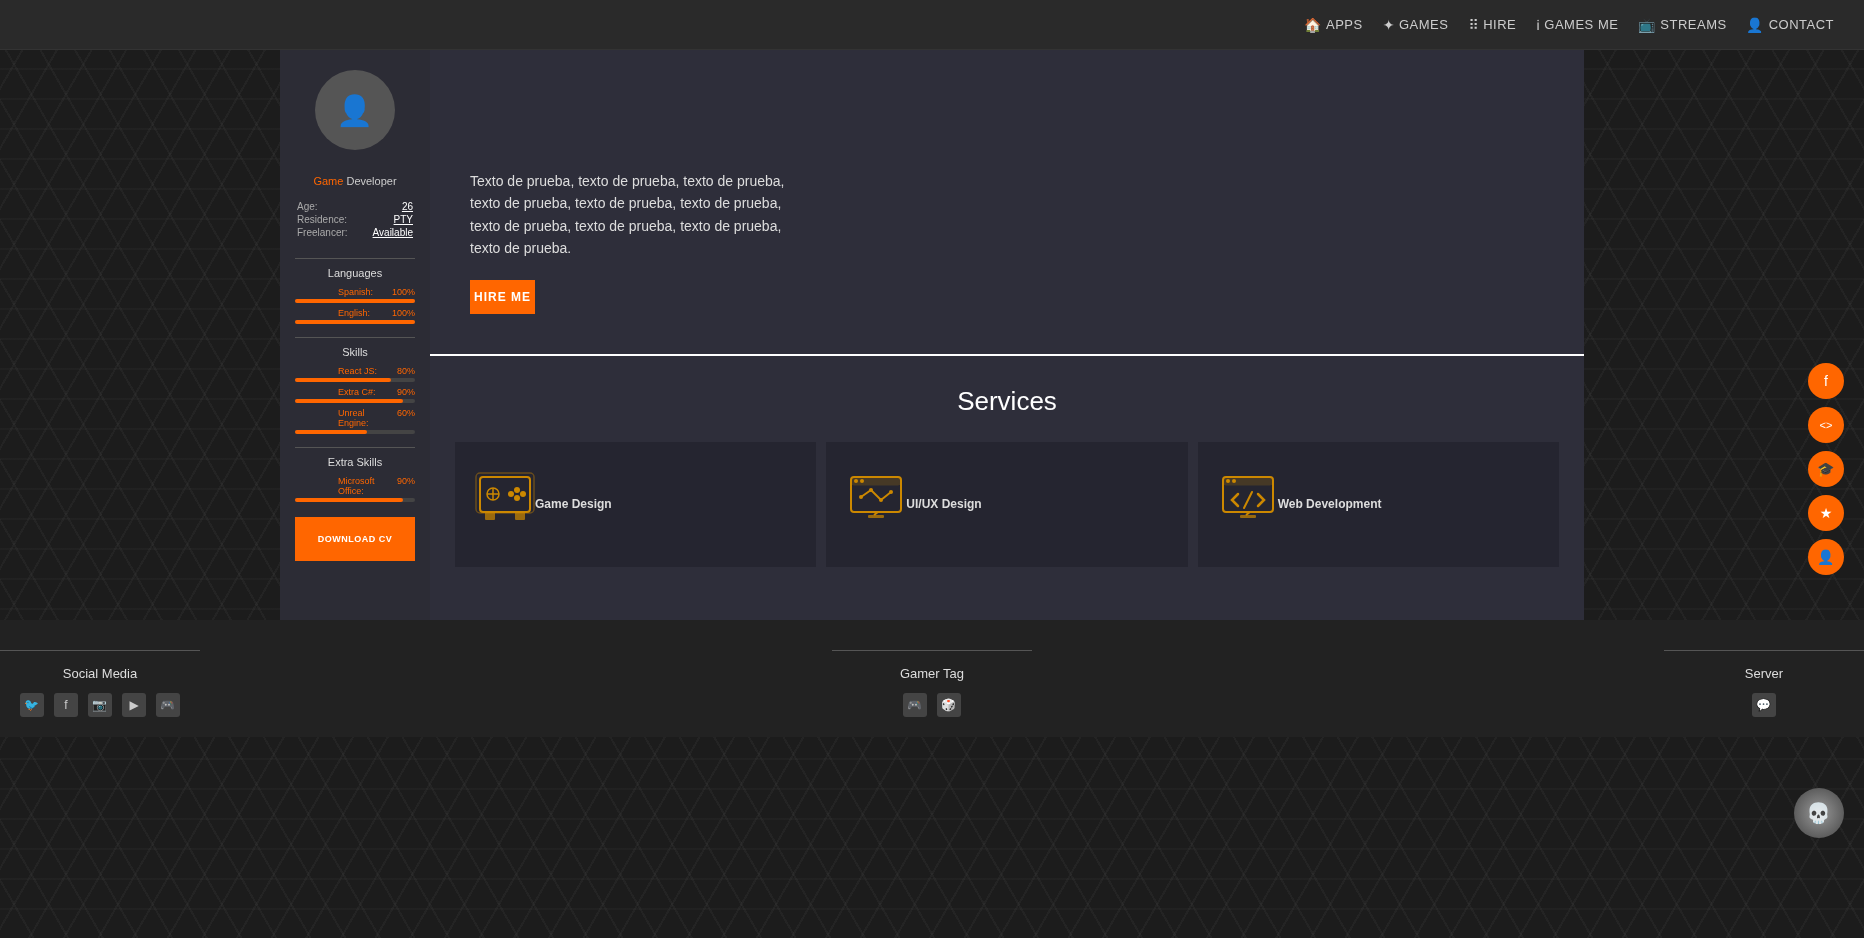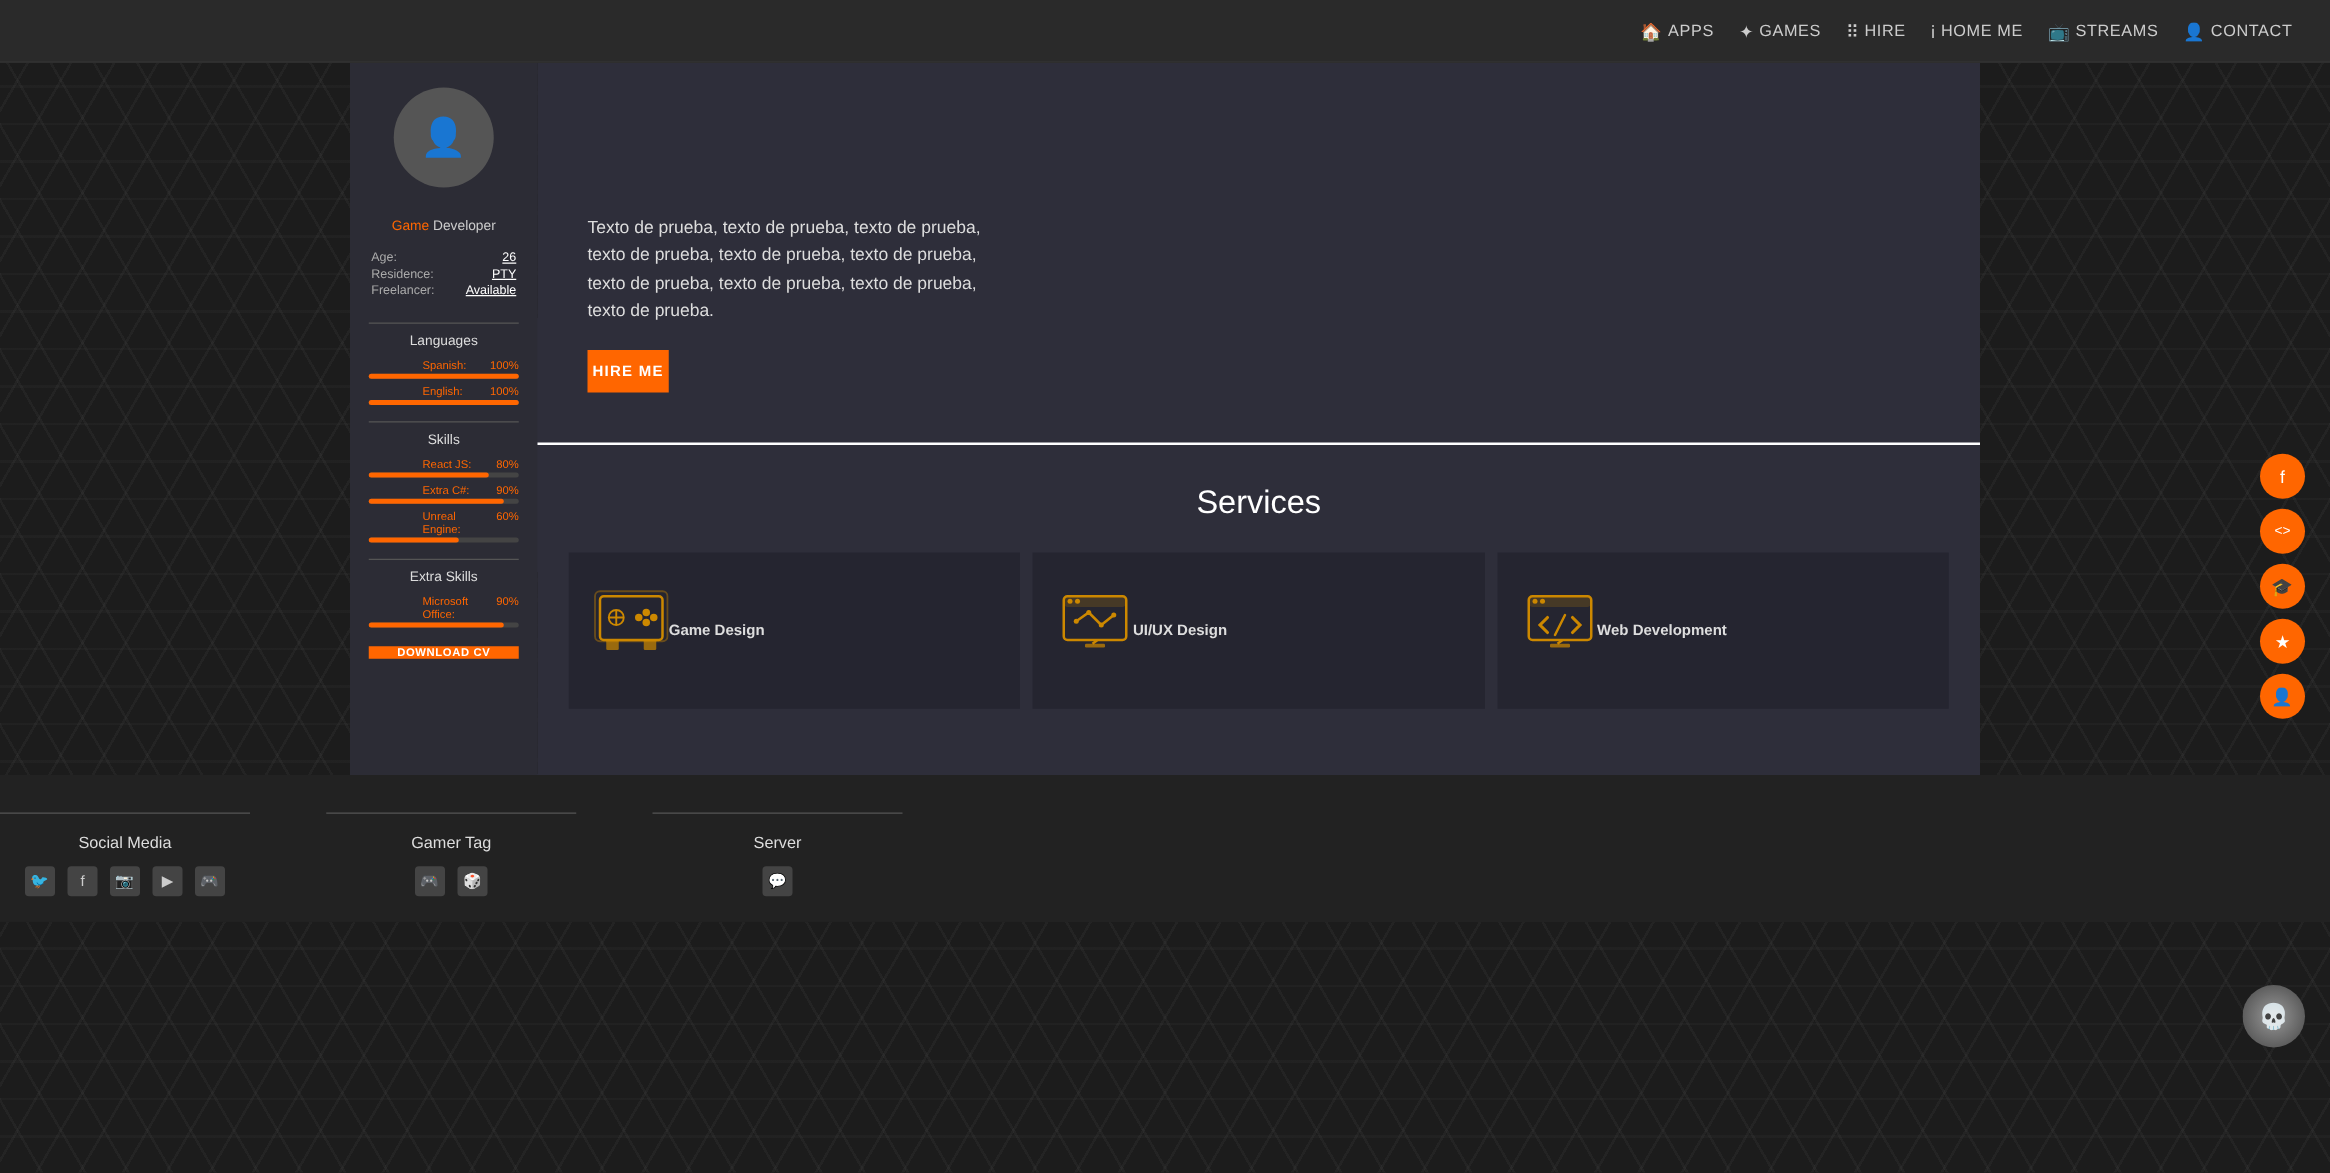--- a/index.html
+++ b/index.html
@@ -145,21 +145,21 @@
     .skill-fill {
       height: 100%;
       background-color: #ff6600;
       border-radius: 2px;
     }
 
     .download-btn {
       background-color: #ff6600;
       color: #fff;
       border: none;
-      padding: 0 10px;
+      padding: 17px 10px;
       font-size: 9px;
       font-weight: bold;
       cursor: pointer;
       width: 100%;
       margin-top: 10px;
       letter-spacing: 0.5px;
     }
 
     
     .content-area {
@@ -252,21 +252,21 @@
       font-size: 14px;
     }
 
     
     .footer {
       position: relative;
       z-index: 5;
       background-color: #222;
       padding: 30px 0 20px;
       display: flex;
-      justify-content: flex-start;
+      justify-content: space-between;
       gap: 61px;
     }
     .footer-section { text-align: center; }
     .footer-section-title {
       font-size: 13px;
       color: #ddd;
       margin-bottom: 12px;
     }
     .footer-icons {
       display: flex;
@@ -322,21 +322,21 @@
   <a href="#">
     <span class="nav-icon">✦</span>
     <span>GAMES</span>
   </a>
   <a href="#">
     <span class="nav-icon">⠿</span>
     <span>HIRE</span>
   </a>
   <a href="#">
     <span class="nav-icon">ℹ</span>
-    <span>HOME ME</span>
+    <span>GAMES ME</span>
   </a>
   <a href="#">
     <span class="nav-icon">📺</span>
     <span>STREAMS</span>
   </a>
   <a href="#">
     <span class="nav-icon">👤</span>
     <span>CONTACT</span>
   </a>
 </nav>

